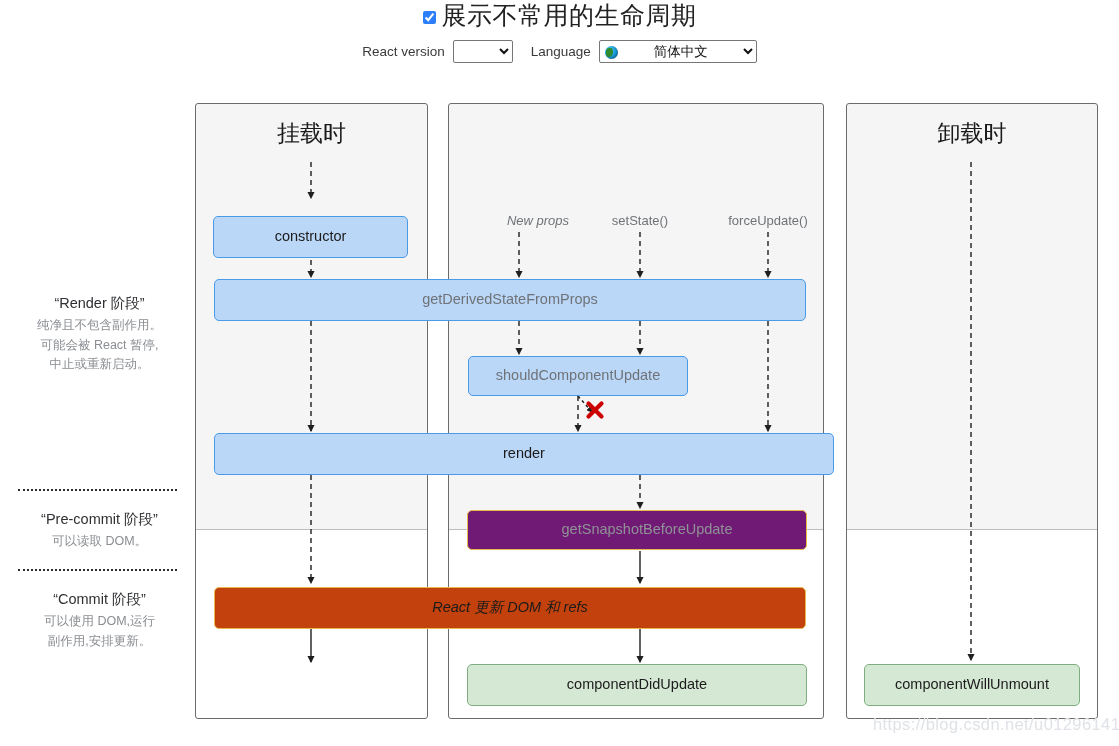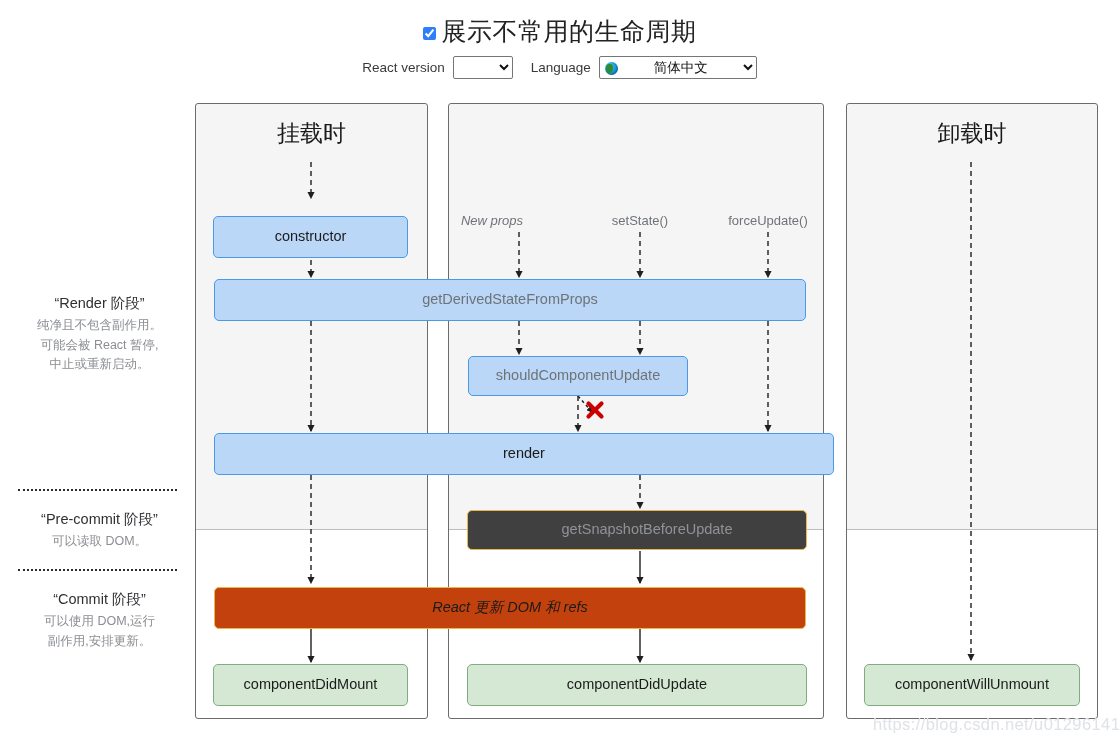--- a/index.html
+++ b/index.html
@@ -20,21 +20,21 @@
   #header {
     position: absolute;
     left: 0; top: 0; width: 1119px;
     text-align: center;
   }
   #title-row {
     display: flex;
     align-items: center;
     justify-content: center;
     gap: 6px;
-    padding-top: 16px;
+    padding-top: 0;
   }
   #title-checkbox {
     width: 13px; height: 13px;
     margin: 0;
     accent-color: #2d7ff9;
     flex: 0 0 auto;
     position: relative;
     top: 2px;
   }
   #title-text {
@@ -179,21 +179,21 @@
     background: #bad7f7;
     border: 1px solid #4b9ae8;
     color: #6f7378;
   }
   .node.yellow {
     background: #c2410c;
     border: 1px solid #e8b84b;
     color: #1b1b1b;
   }
   .node.yellow-muted {
-    background: #404040;
+    background: #701a75;
     border: 1px solid #e8b84b;
     color: #8f9296;
     padding-left: 20px;
   }
   .node.green {
     background: #d5e8d4;
     border: 1px solid #7fad7f;
     color: #1b1b1b;
   }
   .node.italic { font-style: italic; }
@@ -329,37 +329,36 @@
     </g>
 
     <g stroke="#1f1f1f" stroke-width="1.4" fill="none">
 
       <line x1="640" y1="551" x2="640" y2="583" marker-end="url(#arrowSolid)"></line>
       <line x1="311" y1="629" x2="311" y2="662" marker-end="url(#arrowSolid)"></line>
       <line x1="640" y1="629" x2="640" y2="662" marker-end="url(#arrowSolid)"></line>
     </g>
   </svg>
 
-  <div class="trigger-label italic" style="left:442px; top:213px; width:100px;">New props</div>
+  <div class="trigger-label italic" style="left:488px; top:213px; width:100px;">New props</div>
   <div class="trigger-label" style="left:590px; top:213px; width:100px;">setState()</div>
   <div class="trigger-label" style="left:713px; top:213px; width:110px;">forceUpdate()</div>
 
   <div class="node blue" style="left:213px; top:216px; width:195px; height:42px;">constructor</div>
 
   <div class="node blue-muted" style="left:214px; top:279px; width:592px; height:42px;">getDerivedStateFromProps</div>
 
   <div class="node blue-muted" style="left:468px; top:356px; width:220px; height:40px;">shouldComponentUpdate</div>
 
   <div class="node blue" style="left:214px; top:433px; width:620px; height:42px;">render</div>
 
   <div class="node yellow-muted" style="left:467px; top:510px; width:340px; height:40px;">getSnapshotBeforeUpdate</div>
 
   <div class="node yellow italic" style="left:214px; top:587px; width:592px; height:42px;">React 更新 DOM 和 refs</div>
 
-  <div class="node green" style="left:213px; top:664px; width:195px; height:42px;">componentDidMount</div>
 
   <div class="node green" style="left:467px; top:664px; width:340px; height:42px;">componentDidUpdate</div>
 
   <div class="node green" style="left:864px; top:664px; width:216px; height:42px;">componentWillUnmount</div>
 
   <svg id="reject-x" viewBox="0 0 20 20" xmlns="http://www.w3.org/2000/svg">
     <path d="M3.5 3.5 L16.5 16.5 M16.5 3.5 L3.5 16.5" stroke="#cc0000" stroke-width="4.2" stroke-linecap="round"></path>
   </svg>
 
   <div id="watermark">https://blog.csdn.net/u012961419</div>

